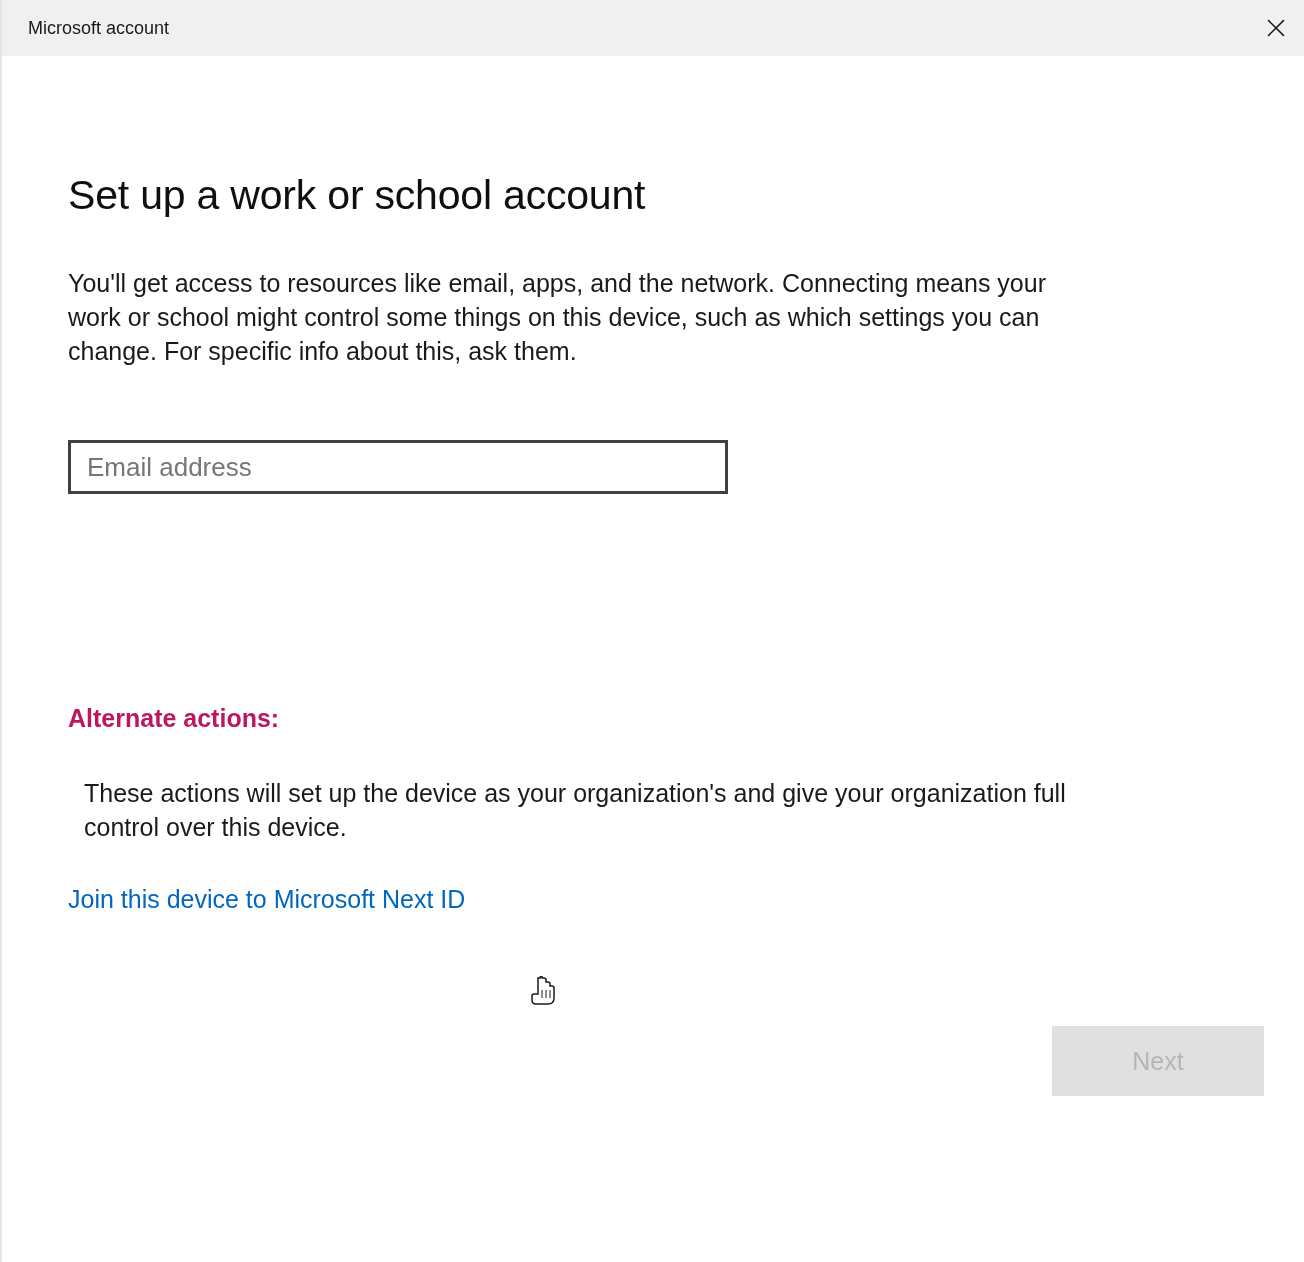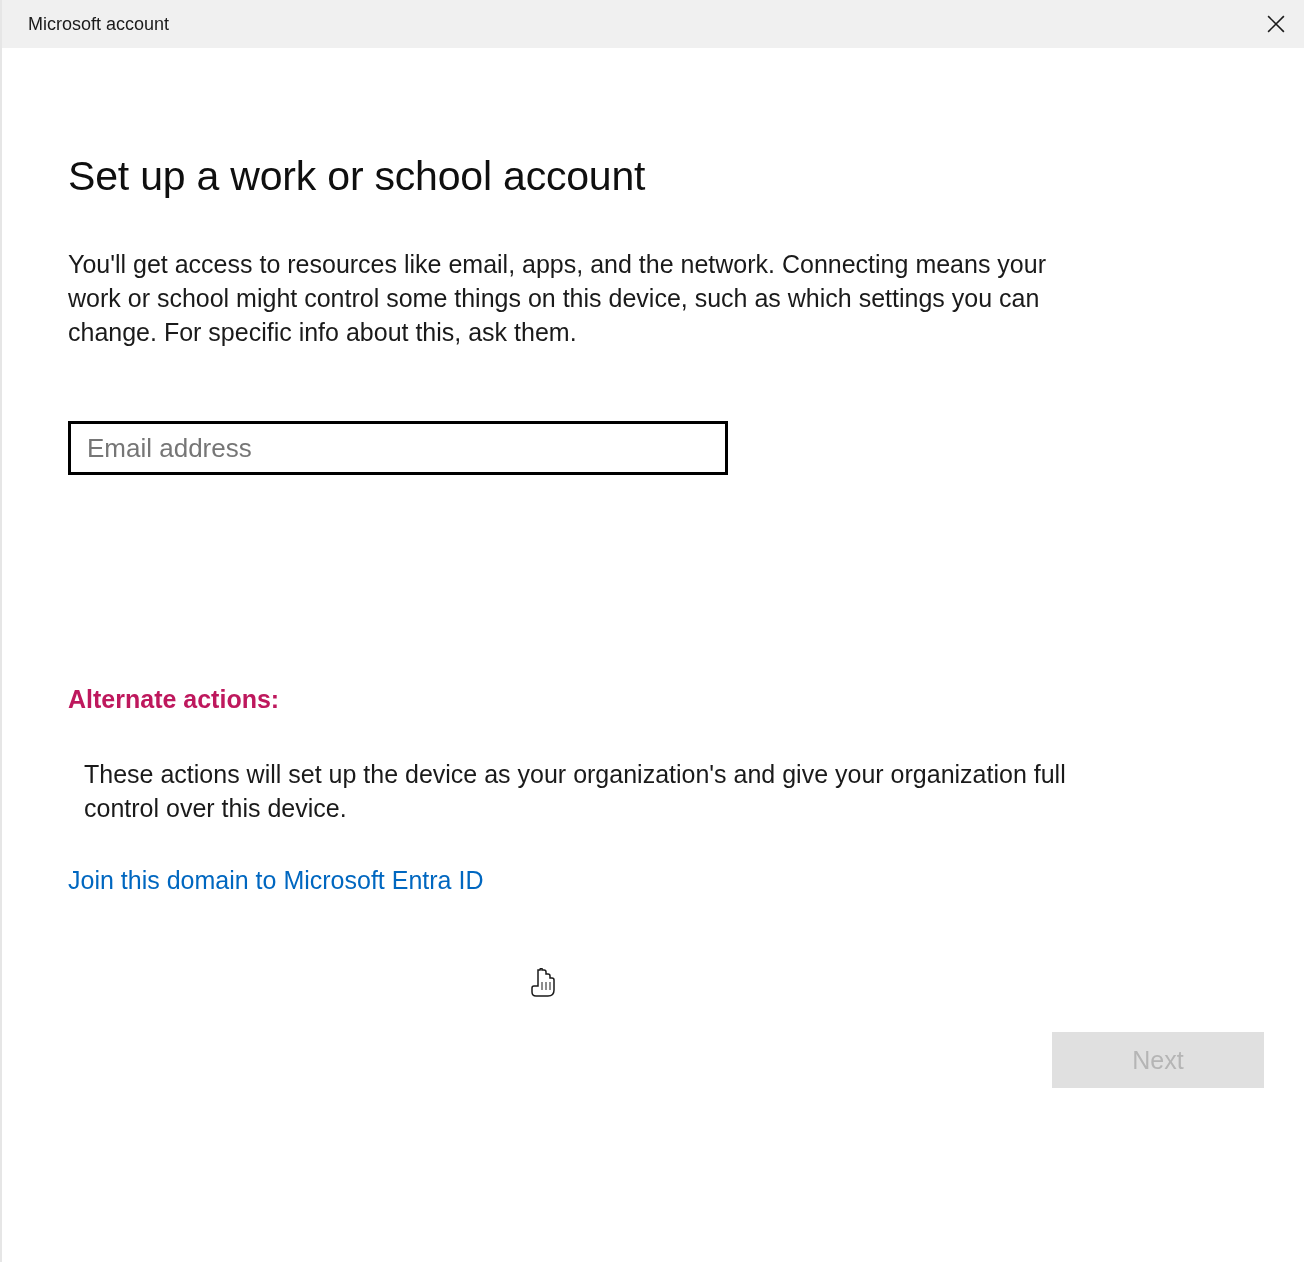--- a/index.html
+++ b/index.html
@@ -7,21 +7,21 @@
   body {
     font-family: "Segoe UI", -apple-system, BlinkMacSystemFont, sans-serif;
     background: #ffffff;
     color: #000000;
     width: 1304px;
     height: 1262px;
     position: relative;
     overflow: hidden;
   }
   .titlebar {
-    height: 48px;
+    height: 56px;
     background: #f0f0f0;
     display: flex;
     align-items: center;
     justify-content: space-between;
     padding: 0 0 0 26px;
     border-left: 2px solid #e6e6e6;
   }
   .titlebar-title {
     font-size: 18px;
     color: #1a1a1a;
@@ -38,34 +38,34 @@
   .content {
     padding: 100px 66px 0 66px;
     border-left: 2px solid #e6e6e6;
     height: calc(100% - 44px);
     position: relative;
   }
   .page-heading {
     font-size: 41px;
     font-weight: 350;
     color: #0f0f0f;
-    margin: 5px 0 48px 0;
+    margin: 16px 0 48px 0;
     letter-spacing: -0.2px;
   }
   .description {
     font-size: 25px;
     line-height: 1.35;
     color: #1a1a1a;
     margin: 0 0 72px 0;
     max-width: 1000px;
   }
   .email-input {
     width: 660px;
     height: 54px;
-    border: 3px solid #000000;
+    border: 3px solid #404040;
     font-size: 26px;
     padding: 0 16px;
     outline: none;
     background: #ffffff;
     color: #000;
   }
   .email-input::placeholder {
     color: #767676;
     font-weight: 400;
   }
@@ -96,21 +96,21 @@
     cursor: pointer;
     display: block;
     text-decoration: none;
     position: relative;
   }
   .next-button {
     position: absolute;
     right: 40px;
     bottom: 178px;
     width: 212px;
-    height: 56px;
+    height: 70px;
     background: #e0e0e0;
     color: #b5b5b5;
     font-size: 25px;
     border: none;
     cursor: not-allowed;
     font-family: inherit;
   }
   .cursor-icon {
     position: absolute;
     left: 528px;
@@ -135,21 +135,21 @@
 
 <div class="content">
   <h1 class="page-heading">Set up a work or school account</h1>
   <p class="description">You'll get access to resources like email, apps, and the network. Connecting means your work or school might control some things on this device, such as which settings you can change. For specific info about this, ask them.</p>
 
   <input type="text" class="email-input" placeholder="Email address" style="">
 
   <h2 class="alt-heading">Alternate actions:</h2>
   <p class="alt-desc">These actions will set up the device as your organization's and give your organization full control over this device.</p>
 
-  <a class="link-entra">Join this domain to Microsoft Entra ID</a>
+  <a class="link-entra">Join this device to Microsoft Next ID</a>
 
   <button class="next-button" disabled="">Next</button>
 
   <svg class="cursor-icon" viewBox="0 0 28 32">
     <path d="M8 2 L8 18 L4 18 Q2 18 2 20 L2 24 Q2 28 6 28 L18 28 Q24 28 24 22 L24 12 Q24 10 22 10 L20 10 L20 8 Q20 6 18 6 L16 6 L16 4 Q16 2 14 2 L12 2 L12 0 Q10 0 10 2 Z" fill="#ffffff" stroke="#1a1a1a" stroke-width="1.5"></path>
     <line x1="12" y1="14" x2="12" y2="22" stroke="#1a1a1a" stroke-width="1"></line>
     <line x1="16" y1="14" x2="16" y2="22" stroke="#1a1a1a" stroke-width="1"></line>
     <line x1="20" y1="14" x2="20" y2="22" stroke="#1a1a1a" stroke-width="1"></line>
   </svg>
 </div>

